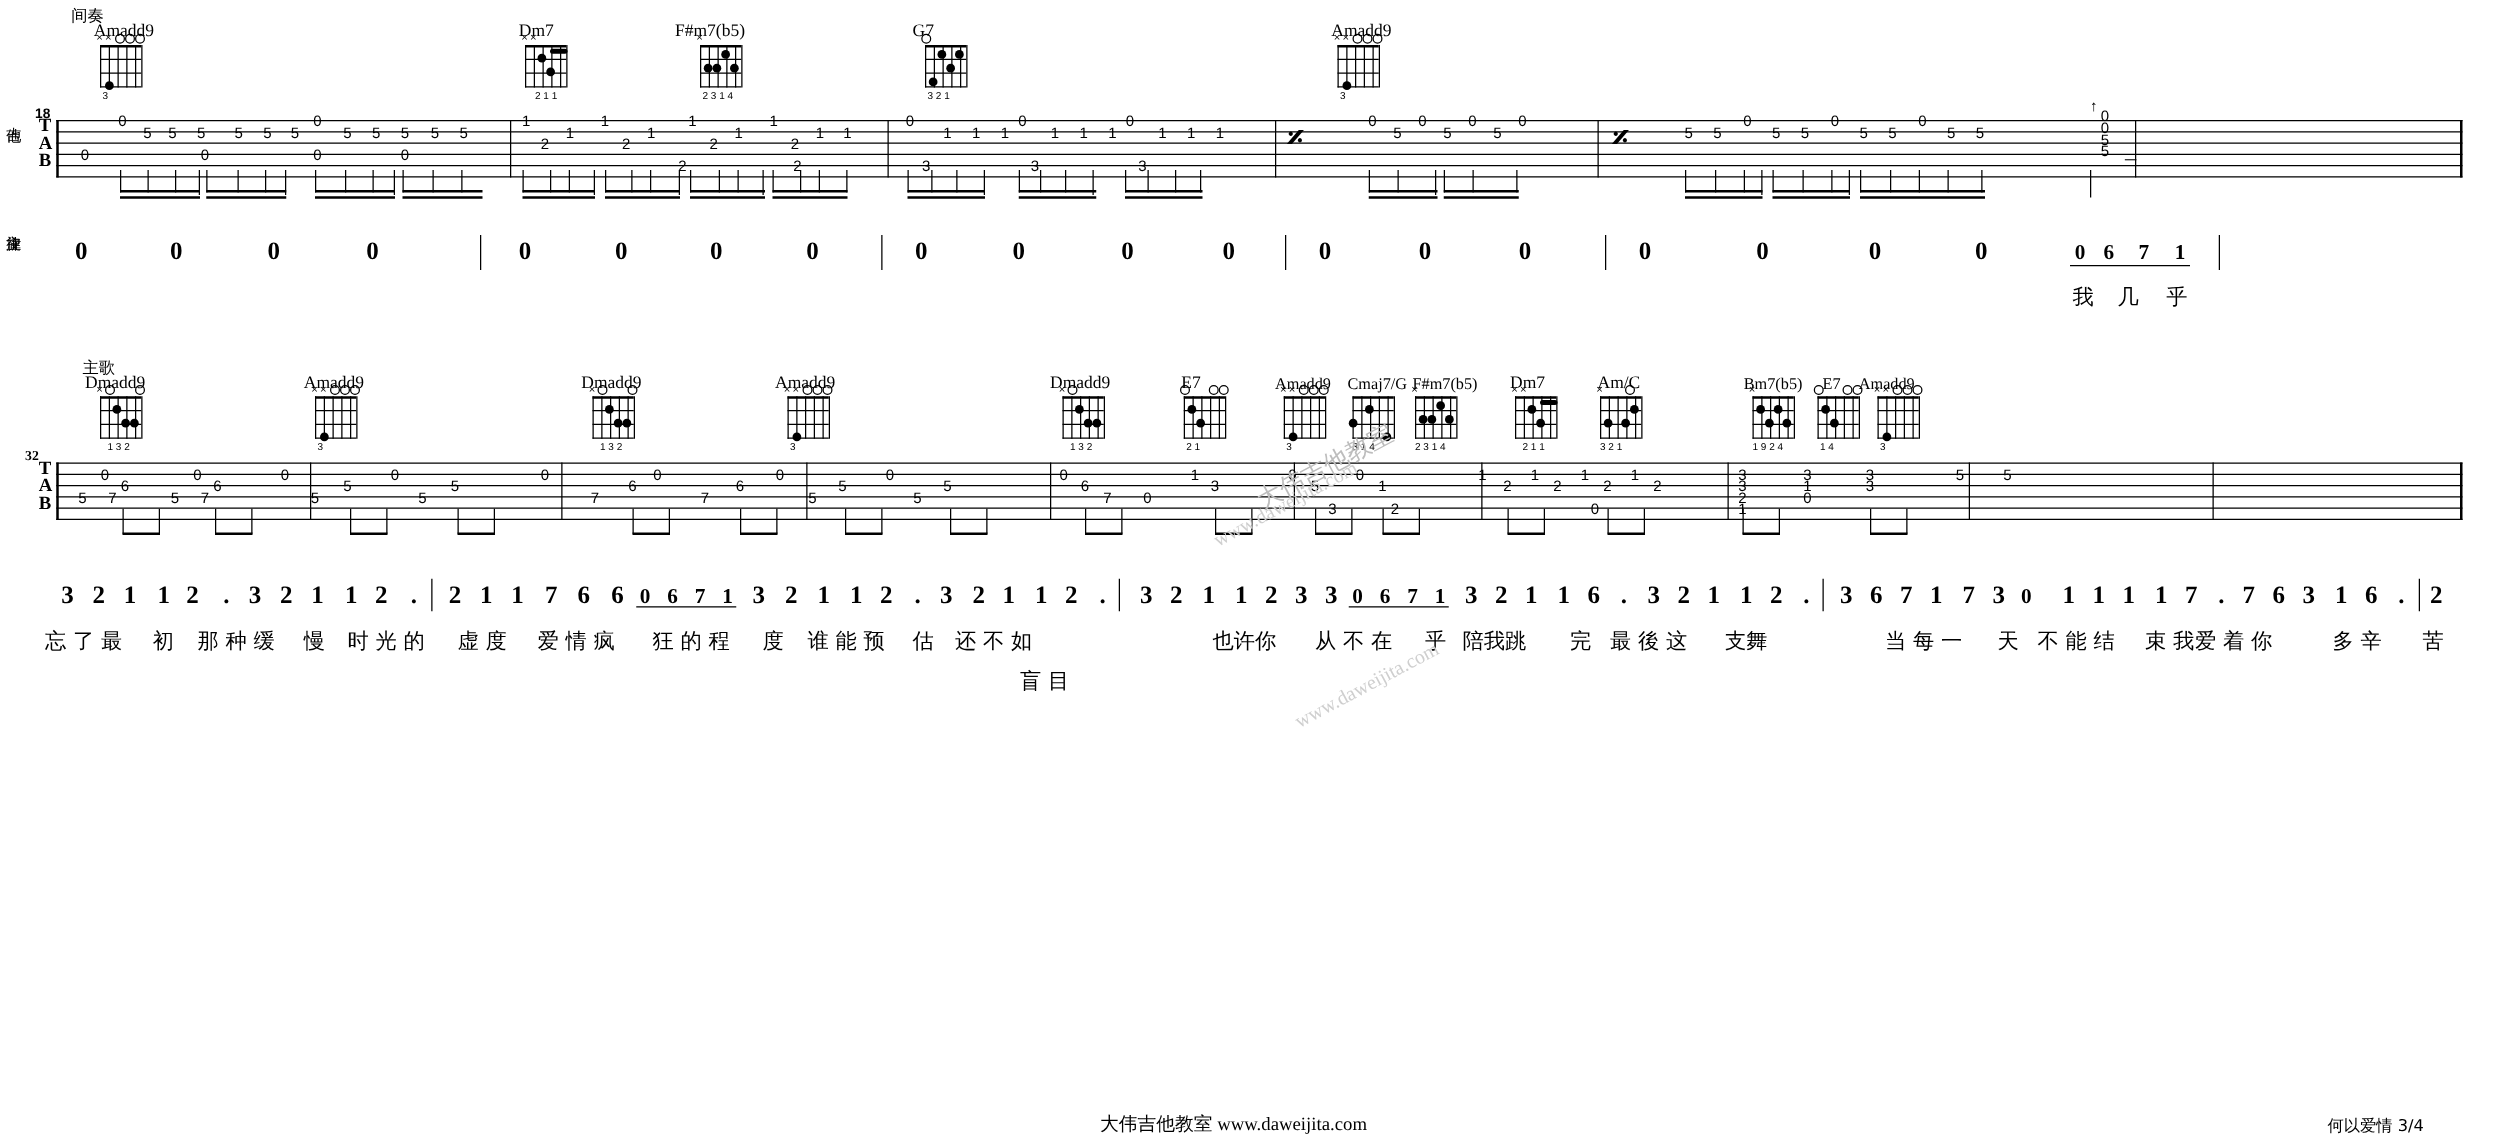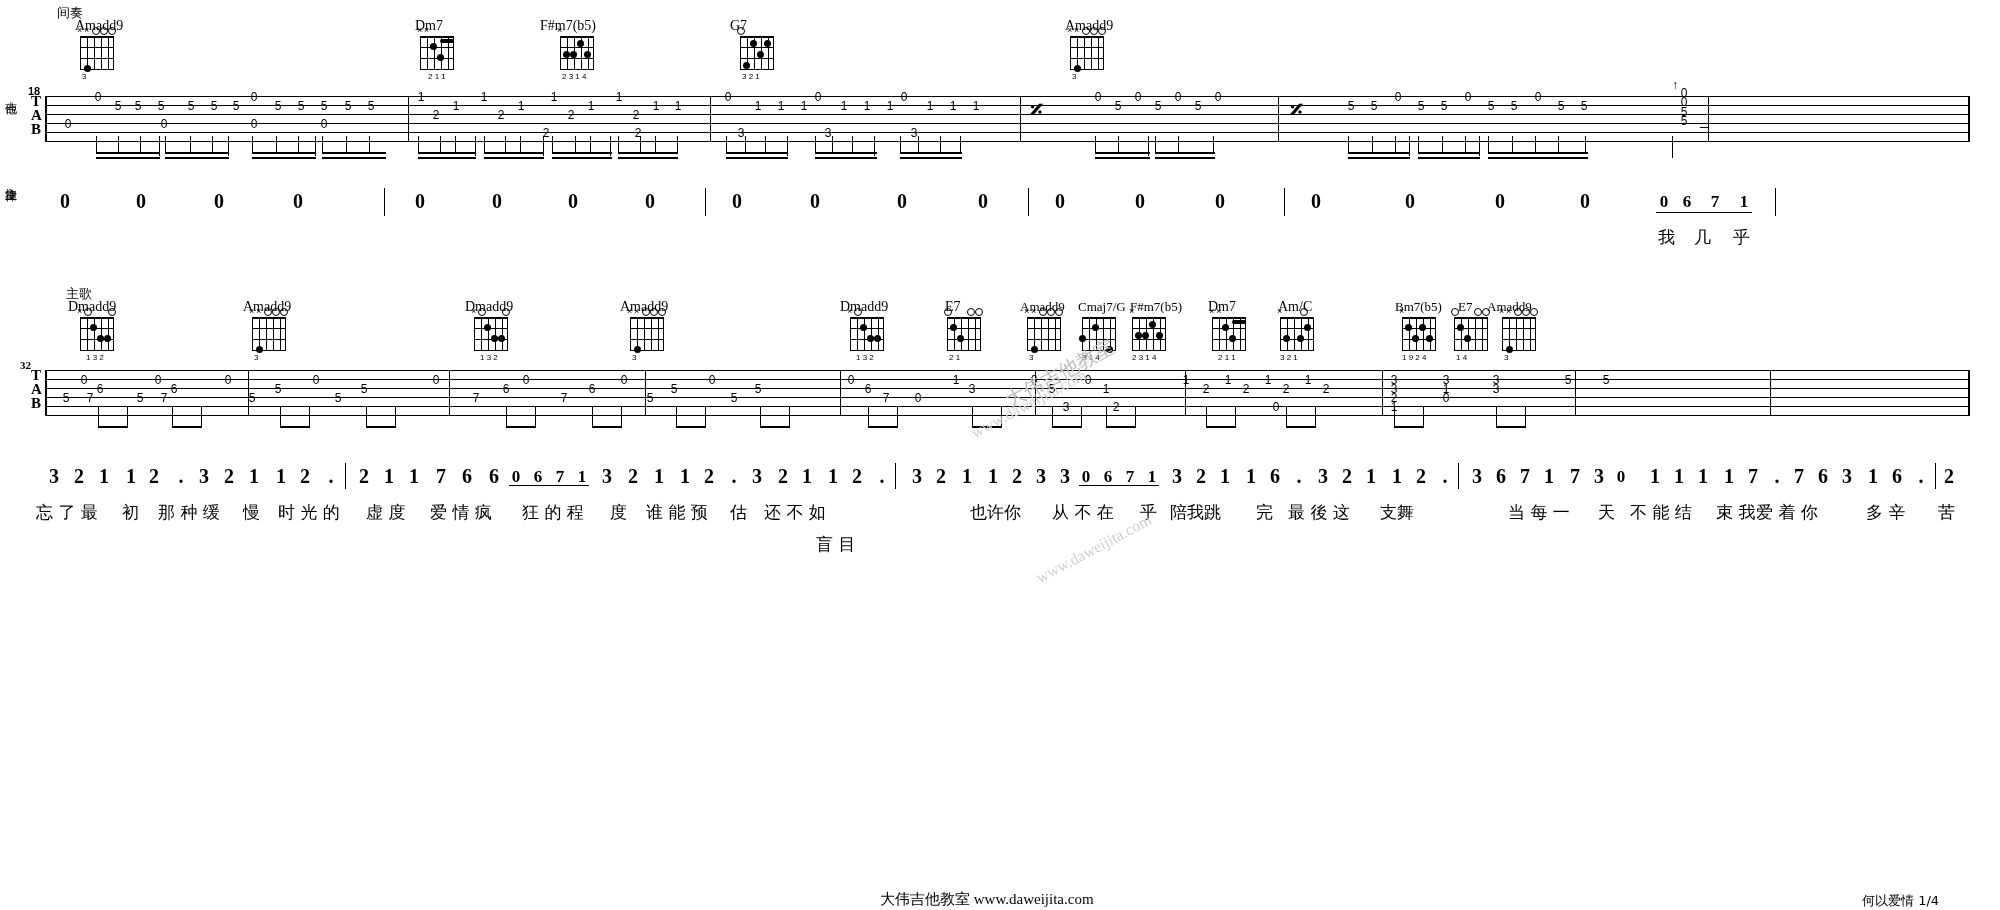--- a/index.html
+++ b/index.html
@@ -977,14 +977,14 @@
       <div class="lyr" style="left:1866px;top:216px;">多 辛</div>
       <div class="lyr" style="left:1938px;top:216px;">苦</div>
     </div>
   </div>
 
   <div class="wm" style="left:1000px;top:360px;">大伟吉他教室</div>
   <div class="wm2" style="left:965px;top:395px;">www.daweijita.com</div>
   <div class="wm2" style="left:1030px;top:540px;">www.daweijita.com</div>
 
   <div class="footer" style="left:880px;top:890px;">大伟吉他教室 www.daweijita.com</div>
-  <div class="pagetag" style="left:1862px;top:892px;">何以爱情 1/4</div>
+  <div class="pagetag" style="left:1862px;top:892px;">何以爱情 3/4</div>
 </div>
 
 </body></html>

